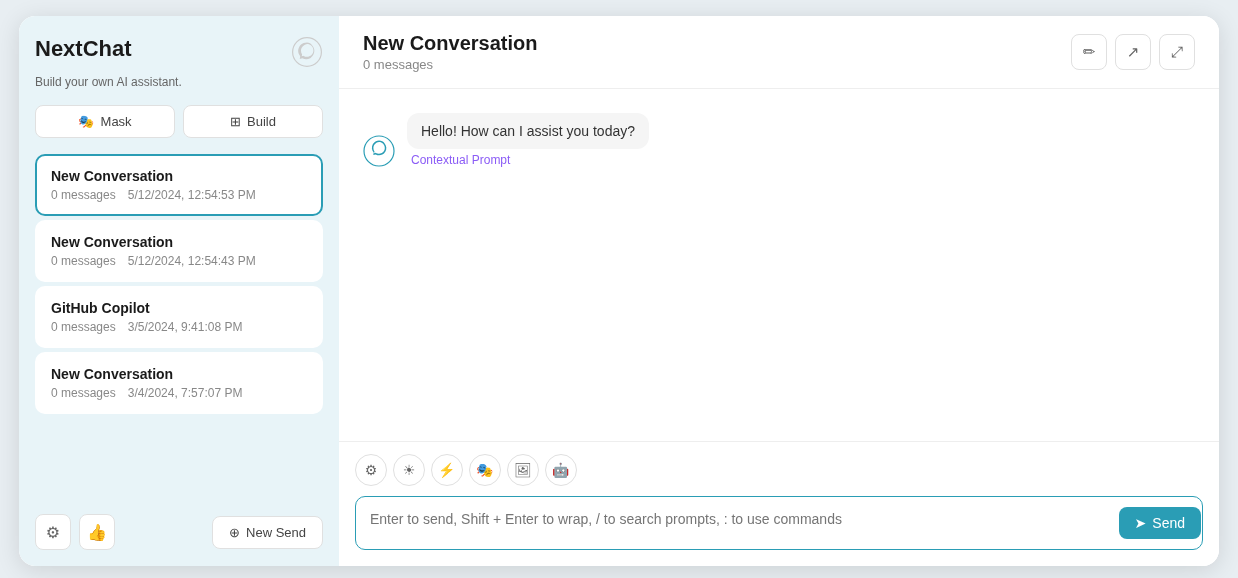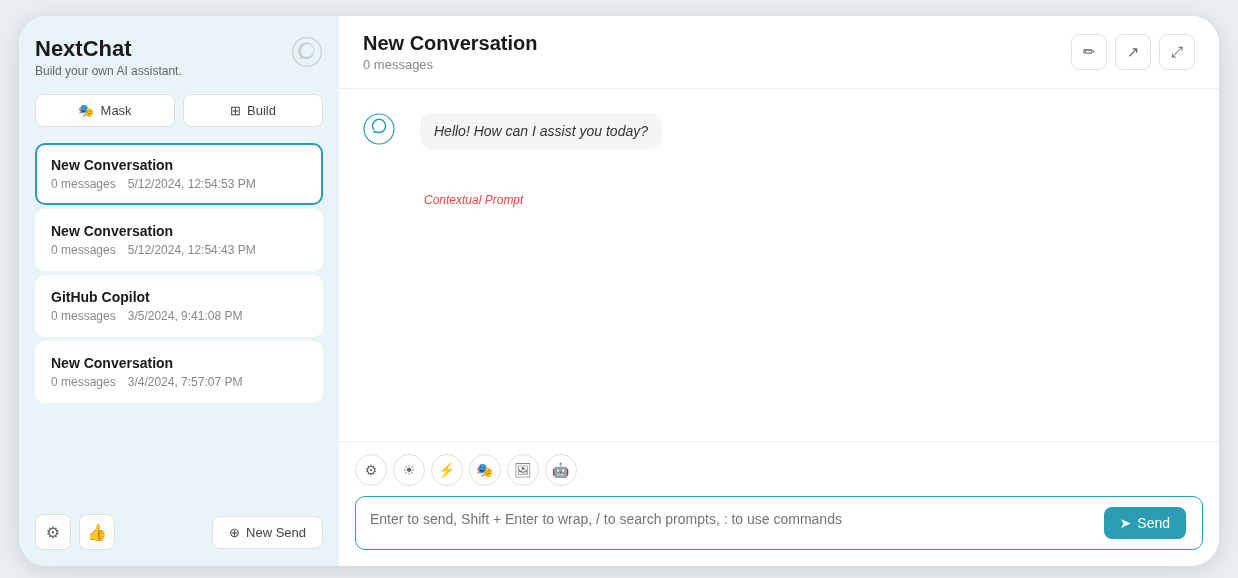--- a/index.html
+++ b/index.html
@@ -10,21 +10,21 @@
       align-items: center;
       justify-content: center;
       min-height: 100vh;
       padding: 16px;
     }
     .app-container {
       display: flex;
       width: 1200px;
       height: 550px;
       background: #fff;
-      border-radius: 28px;
+      border-radius: 16px;
       box-shadow: 0 4px 24px rgba(0,0,0,0.12);
       overflow: hidden;
     }
     
     .sidebar {
       width: 320px;
       background: #e8f4f8;
       display: flex;
       flex-direction: column;
       padding: 20px 16px 16px;
@@ -38,21 +38,21 @@
       margin-bottom: 16px;
     }
     .sidebar-brand h1 {
       font-size: 22px;
       font-weight: 700;
       color: #1a1a1a;
     }
     .sidebar-brand p {
       font-size: 12px;
       color: #666;
-      margin-top: 2px;
+      margin-top: 13px;
     }
     .sidebar-actions {
       display: flex;
       gap: 8px;
       margin-bottom: 16px;
     }
     .action-btn {
       flex: 1;
       display: flex;
       align-items: center;
@@ -176,23 +176,22 @@
     .messages-area {
       flex: 1;
       padding: 24px;
       overflow-y: auto;
       display: flex;
       flex-direction: column;
       gap: 16px;
     }
     .message-row {
       display: flex;
-      gap: 25px;
-      align-items: flex-start;
-      font-style: italic;
+      gap: 12px;
+      align-items: flex-end;
     }
     .message-avatar {
       width: 32px;
       height: 32px;
       flex-shrink: 0;
       display: flex;
       align-items: center;
       justify-content: center;
     }
     .message-content {
@@ -204,23 +203,22 @@
       display: inline-block;
       background: #f5f5f5;
       border-radius: 12px;
       padding: 10px 14px;
       font-size: 14px;
       color: #333;
       max-width: 500px;
     }
     .message-label {
       font-size: 12px;
-      color: #ef4444;
+      color: #8b5cf6;
       padding-left: 4px;
-      margin-top: 40px;
     }
     
     .input-area {
       border-top: 1px solid #eee;
       padding: 12px 16px 16px;
     }
     .input-toolbar {
       display: flex;
       gap: 6px;
       margin-bottom: 10px;
@@ -236,21 +234,21 @@
       justify-content: center;
       cursor: pointer;
       color: #666;
       font-size: 14px;
     }
     .input-row {
       display: flex;
       align-items: center;
       border: 1.5px solid #2a9db5;
       border-radius: 10px;
-      padding: 4px 16px 4px 14px;
+      padding: 4px 1px 4px 14px;
       background: #fff;
       gap: 8px;
     }
     .message-input {
       flex: 1;
       border: none;
       outline: none;
       font-size: 14px;
       color: #aaa;
       resize: none;

